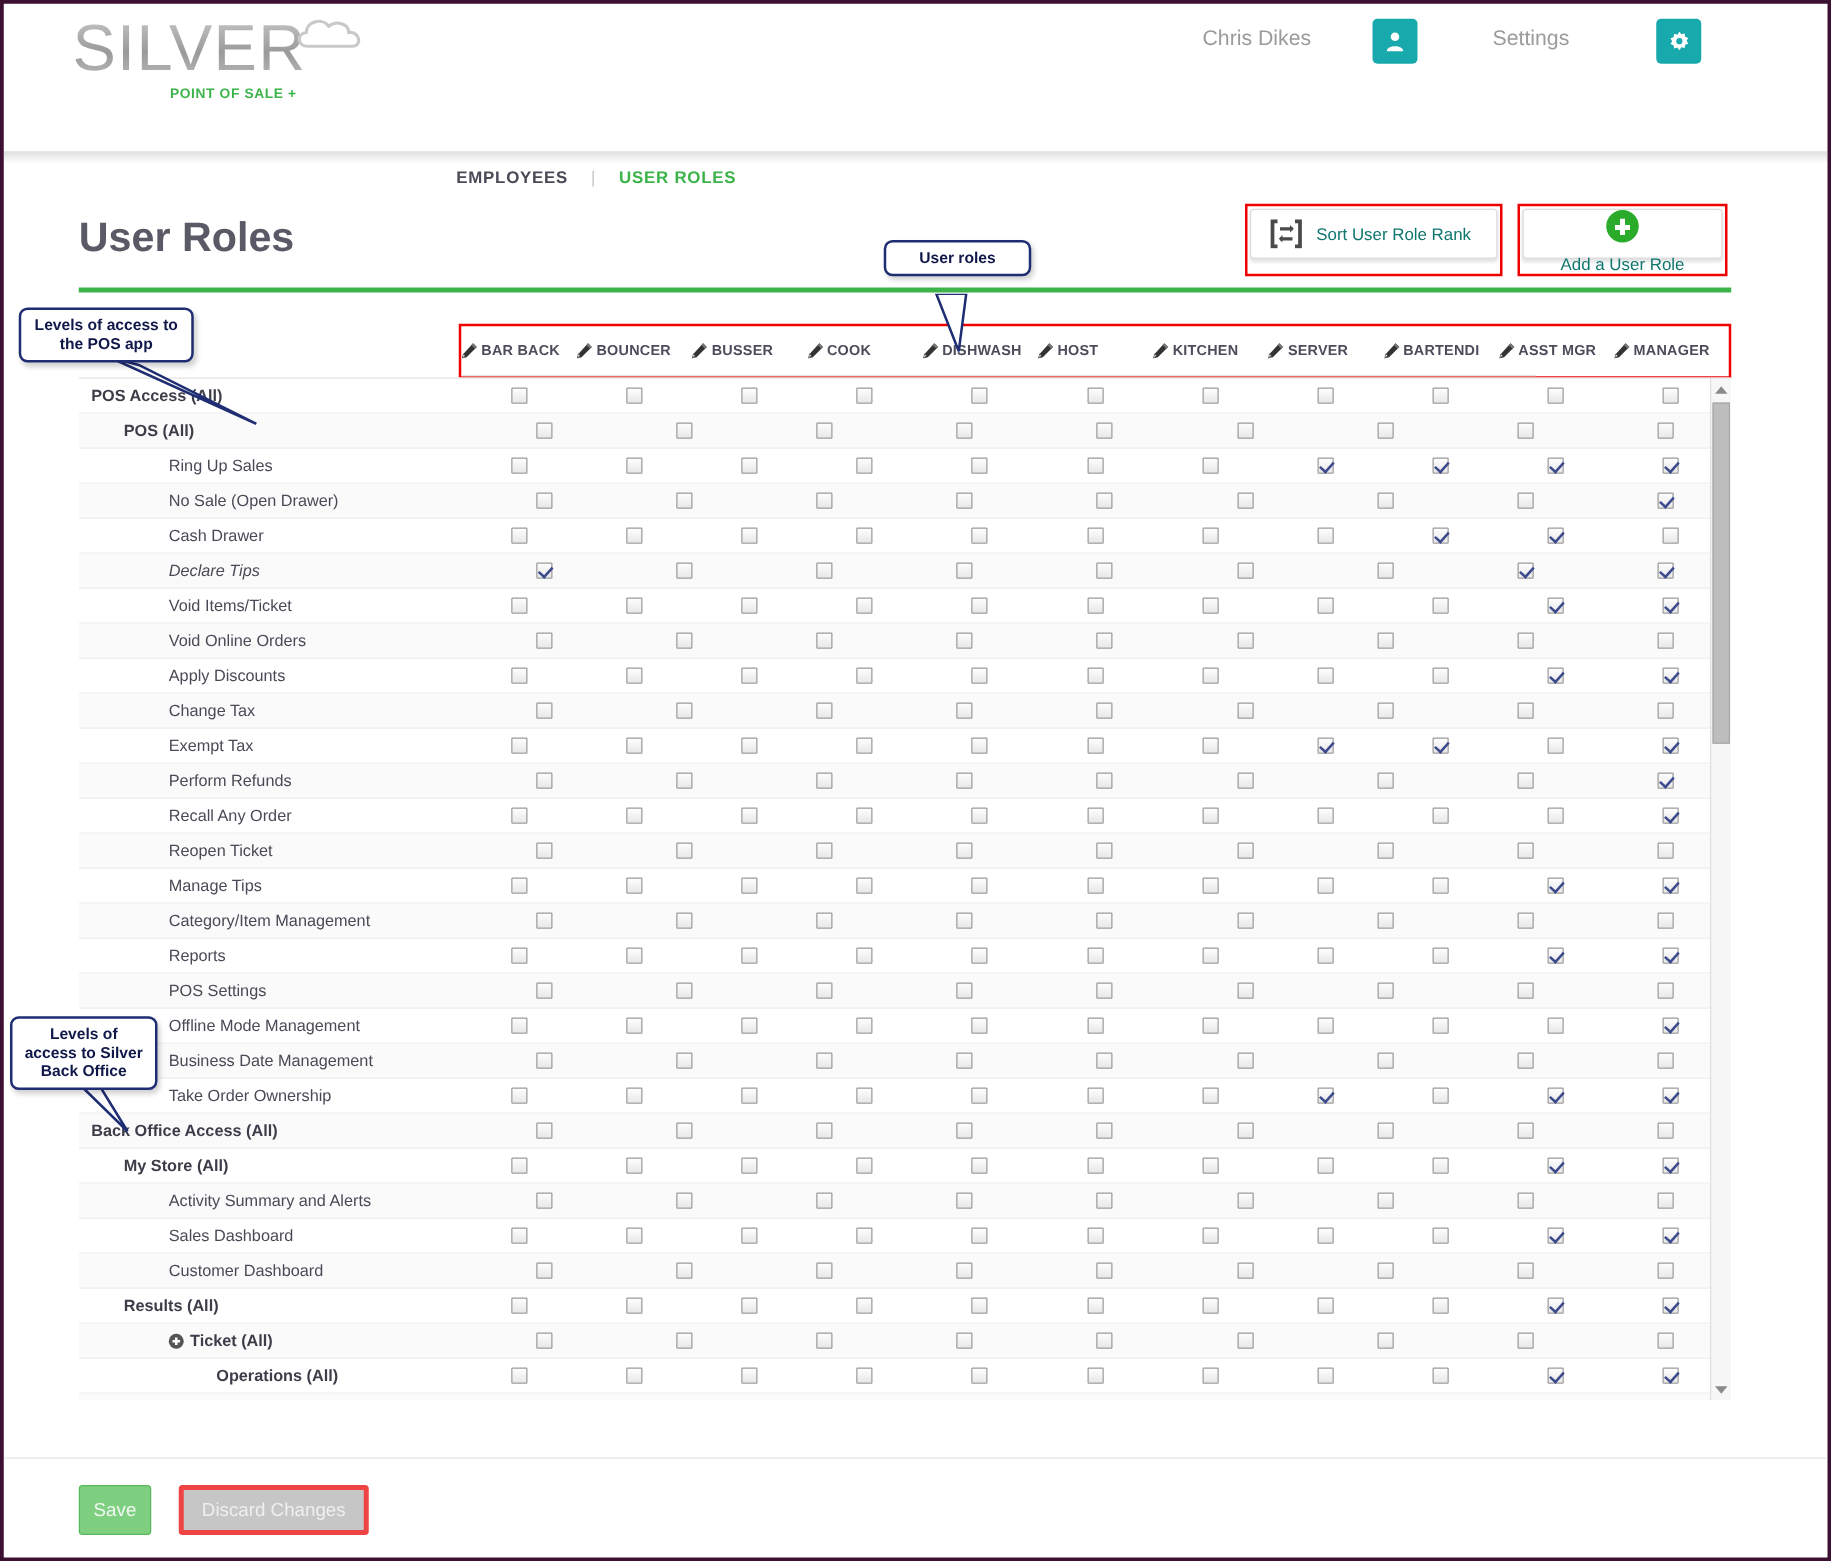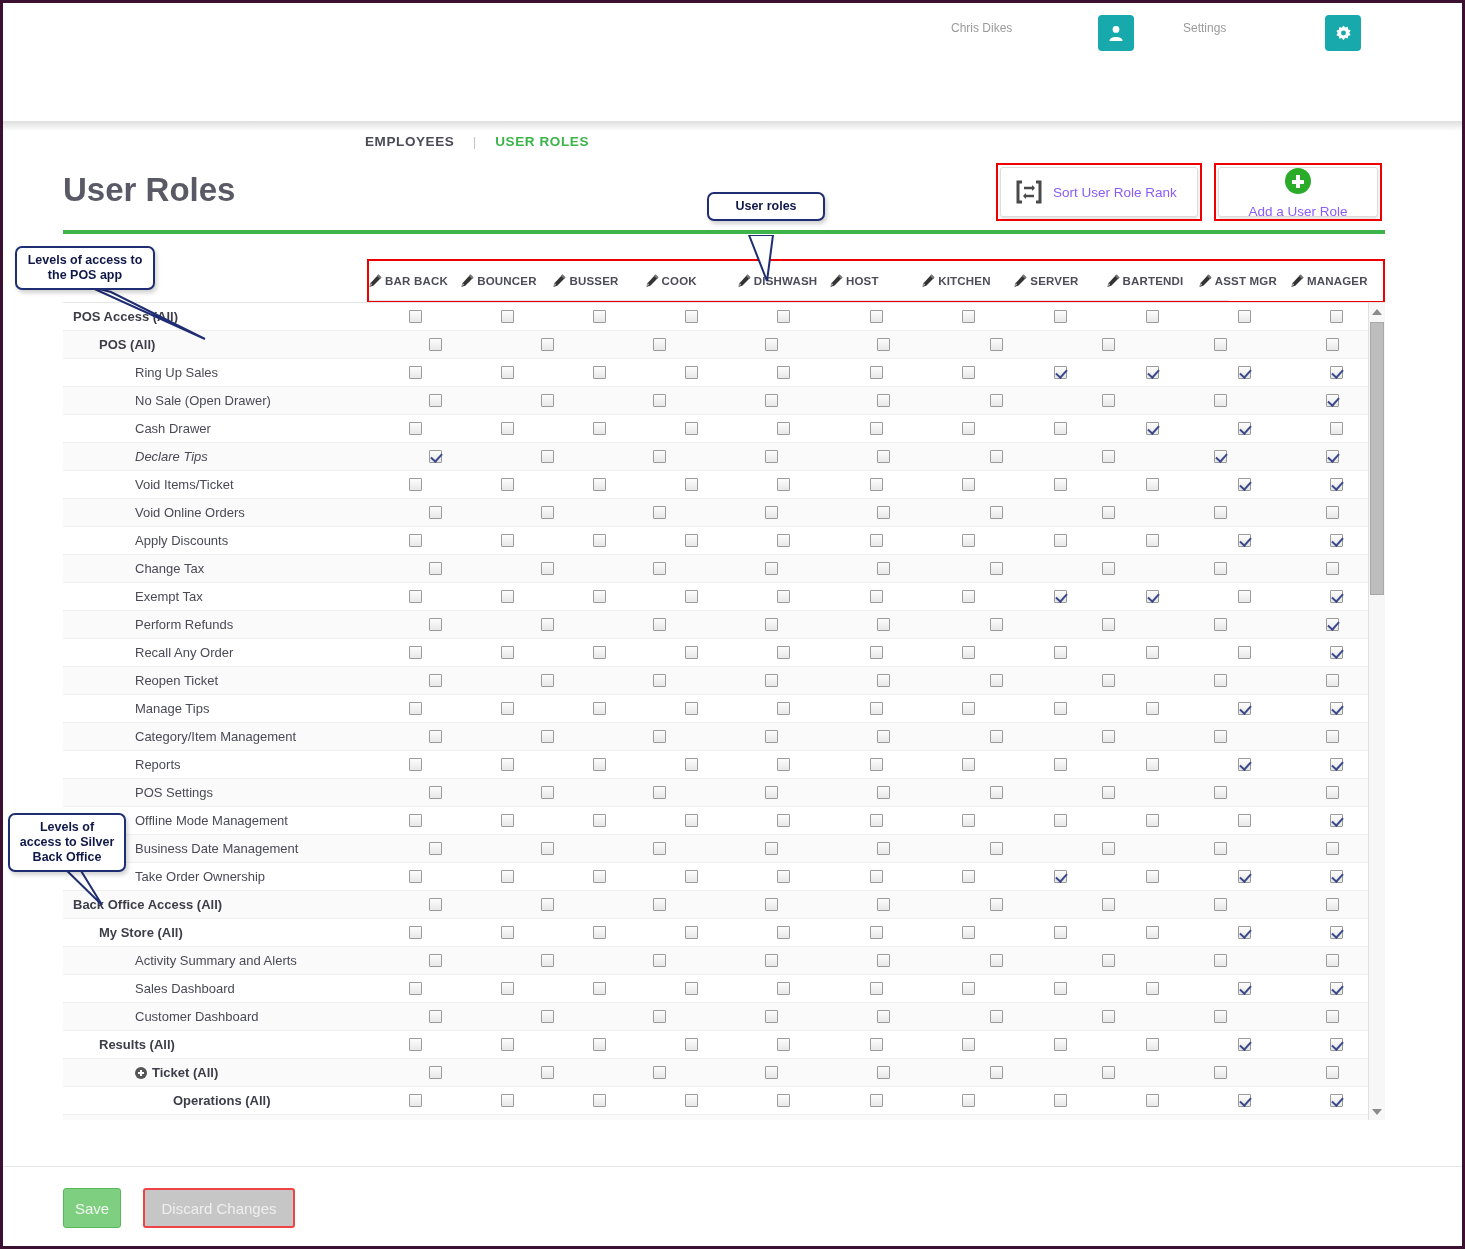--- a/index.html
+++ b/index.html
@@ -32,21 +32,21 @@
   }
   #logo .cloud {
     position:absolute; right:14px; top:2px; width:58px; height:26px;
   }
   #logo .tag {
     position:absolute; left:78px; top:58px;
     font-size:11px; font-weight:bold; letter-spacing:.5px;
     color:#3cb44a;
   }
 
-  .acct { position:absolute; top:18px; font-size:12px; color:#9b9b9b; }
+  .acct { position:absolute; top:18px; font-size:17px; color:#9b9b9b;margin-left:11px; }
   #acct-name { left:948px; }
   #acct-settings { left:1180px; }
   .tealbtn {
     position:absolute; top:12px; width:36px; height:36px;
     background:#17a9ab; border-radius:4px;
     display:flex; align-items:center; justify-content:center;
   }
   #user-btn { left:1095px; }
   #gear-btn { left:1322px; }
 
@@ -76,25 +76,25 @@
   
   #title {
     position:absolute; left:60px; top:168px;
     font-size:33px; font-weight:bold; color:#5a5a66;
   }
   #greenrule {
     position:absolute; left:60px; top:227px; width:1322px; height:4px; background:#3cb44a;
   }
 
   .topbtn {
-    position:absolute; top:164px; height:50px;
+    position:absolute; top:164px; height:40px;
     background:#fff; border:1px solid #dcdcdc; border-radius:3px;
     box-shadow:0 2px 3px rgba(0,0,0,.12);
     display:flex; align-items:center; gap:10px; padding:0 14px;
-    font-size:13.5px; color:#8b5cf6;
+    font-size:13.5px; color:#0f766e;
   }
   #btn-sort { left:997px; width:198px; }
   #btn-add  { left:1215px; width:160px;flex-direction:column; }
 
   .redbox {
     position:absolute; border:2px solid #ee0000; pointer-events:none;
   }
   #red-sort { left:993px; top:160px; width:206px; height:58px; }
   #red-add  { left:1211px; top:160px; width:168px; height:58px; }
   #red-roles{ left:364px; top:256px; width:1018px; height:44px; }
@@ -185,21 +185,21 @@
 
   
   #footsep { position:absolute; left:0; top:1163px; width:100%; height:1px; background:#e6e6e6; }
   #btn-save {
     position:absolute; left:60px; top:1185px; width:58px; height:40px;
     background:#7fcf80; border:1px solid #57b95c; border-radius:3px;
     color:#f1f8f1; font-size:15px; display:flex; align-items:center; justify-content:center;
   }
   #btn-discard {
     position:absolute; left:140px; top:1185px; width:152px; height:40px;
-    background:#c6c6c6; border:2px solid #ef4444; border-radius:3px;
+    background:#c6c6c6; border:4px solid #ef4444; border-radius:3px;
     color:#efefef; font-size:15px; display:flex; align-items:center; justify-content:center;
   }
 
   
   .callout {
     position:absolute;
     background:#fff; border:2px solid #1f2d73; border-radius:7px;
     color:#10184a; font-size:12.5px; font-weight:bold; text-align:center;
     padding:5px 8px; line-height:15px;
     box-shadow:2px 3px 4px rgba(0,0,0,.18);
@@ -210,20 +210,27 @@
   #co-bo    { left:5px;   top:810px; width:118px; }
   .tail { position:absolute; z-index:29; }
 </style>
 </head>
 <body>
 
 <div id="page">
 
   <div id="header">
 
+    <div id="logo">
+      <svg class="cloud" viewBox="0 0 58 26">
+        <path d="M10 24 C2 24 1 14 9 13 C9 4 22 1 27 8 C33 3 43 6 43 13 C52 12 54 24 46 24 Z" fill="none" stroke="#c9c9c9" stroke-width="2.5"></path>
+      </svg>
+      <div class="word">SILVER</div>
+      <div class="tag">POINT OF SALE +</div>
+    </div>
 
     <div class="acct" id="acct-name">Chris Dikes</div>
     <div class="tealbtn" id="user-btn">
       <svg width="18" height="18" viewBox="0 0 18 18">
         <circle cx="9" cy="5.4" r="3.4" fill="#fff"></circle>
         <path d="M2.4 17 C2.4 11.6 15.6 11.6 15.6 17 Z" fill="#fff"></path>
       </svg>
     </div>
     <div class="acct" id="acct-settings">Settings</div>
     <div class="tealbtn" id="gear-btn">

